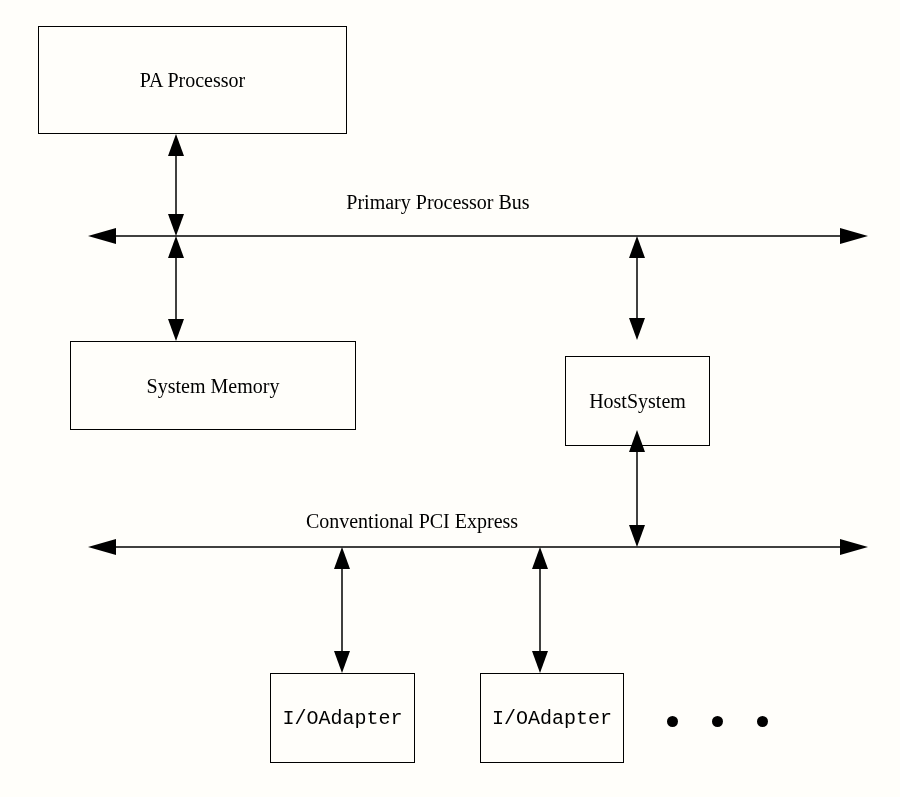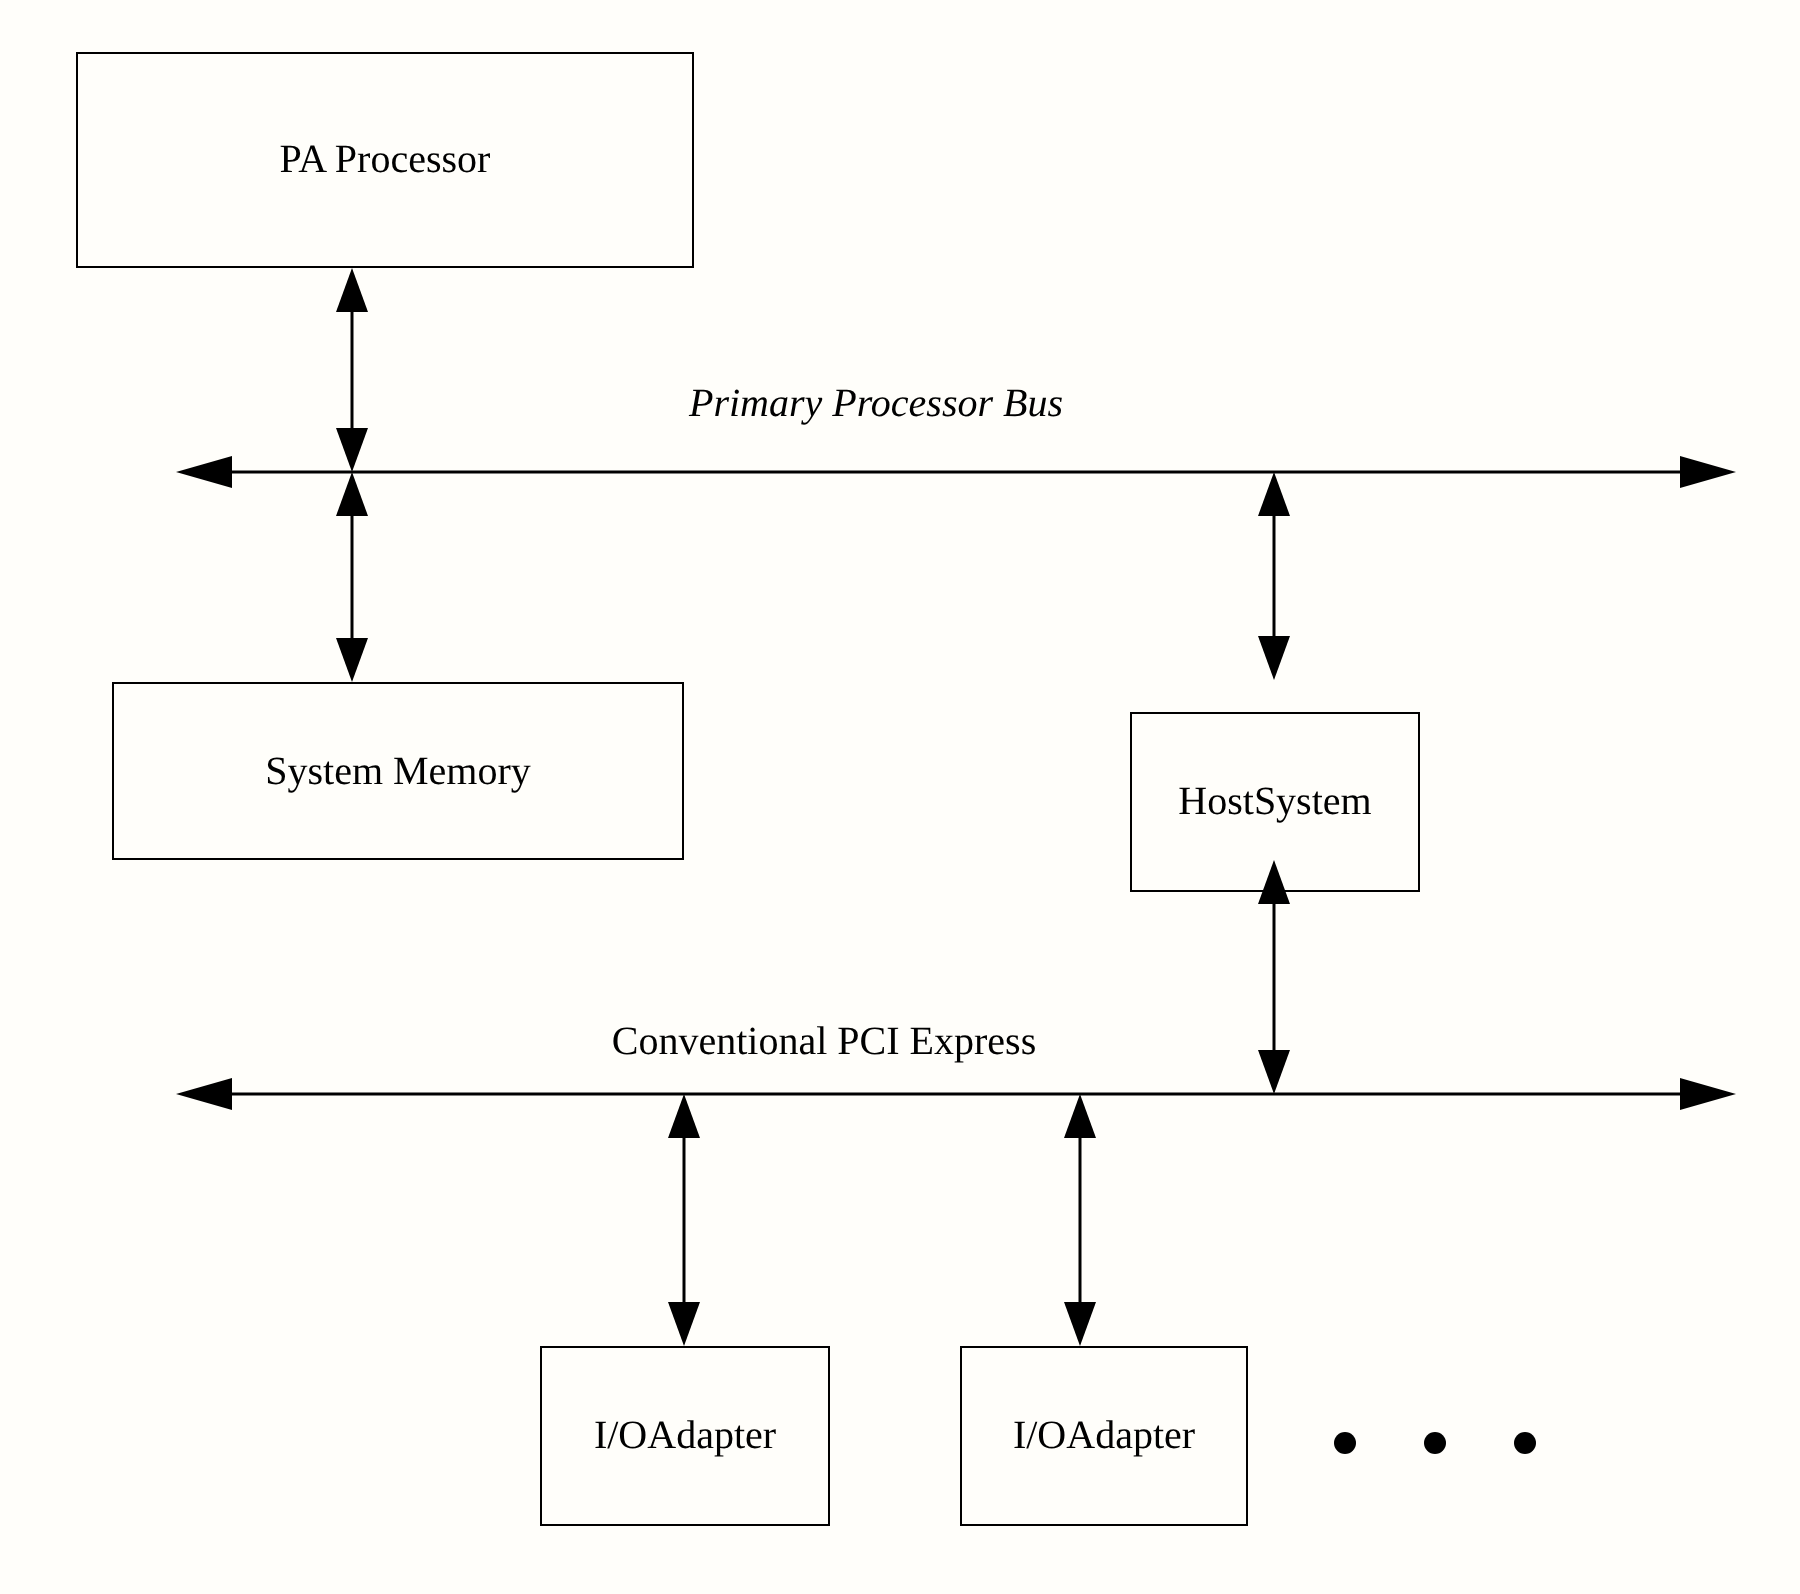--- a/index.html
+++ b/index.html
@@ -34,21 +34,21 @@
     background:transparent;
     display:flex;
     flex-direction:row;
     align-items:center;
     justify-content:center;
     font-size:20px;
     color:var(--text);
     text-align:center;
   }
   .box span{display:block;line-height:44px;white-space:nowrap;}
-  .box.io span{line-height:37px;}
+  .box.io span{line-height:37px;font-family:Liberation Mono, monospace;}
   .bus-label{
     position:absolute;
     width:300px;
     text-align:center;
     font-size:20px;
     line-height:24px;
     color:var(--text);
     white-space:nowrap;
   }
   .dots{
@@ -118,40 +118,40 @@
       <polygon points="540,547 532,569 548,569"></polygon>
       <line x1="540" y1="565" x2="540" y2="655"></line>
       <polygon points="540,673 532,651 548,651"></polygon>
     </g>
   </svg>
 
   <div class="box" style="left:38px;top:26px;width:309px;height:108px;">
     <span>PA Processor</span>
   </div>
 
-  <div class="box" style="left:56px;top:341px;width:286px;height:89px;">
+  <div class="box" style="left:70px;top:341px;width:286px;height:89px;">
     <span>System Memory</span>
   </div>
 
   <div class="box" style="left:565px;top:356px;width:145px;height:90px;">
     <span>Host</span>
     <span>System</span>
   </div>
 
   <div class="box io" style="left:270px;top:673px;width:145px;height:90px;">
     <span>I/O</span>
     <span>Adapter</span>
   </div>
 
   <div class="box io" style="left:480px;top:673px;width:144px;height:90px;">
     <span>I/O</span>
     <span>Adapter</span>
   </div>
 
-  <div class="bus-label" style="left:288px;top:190px;font-style:italic;">Primary Processor Bus</div>
+  <div class="bus-label" style="left:288px;top:190px;">Primary Processor Bus</div>
 
   <div class="bus-label" style="left:262px;top:509px;">Conventional PCI Express</div>
 
   <div class="dots">
       <span class="dot"></span>
       <span class="dot"></span>
       <span class="dot"></span>
     </div>
 
 </div>

